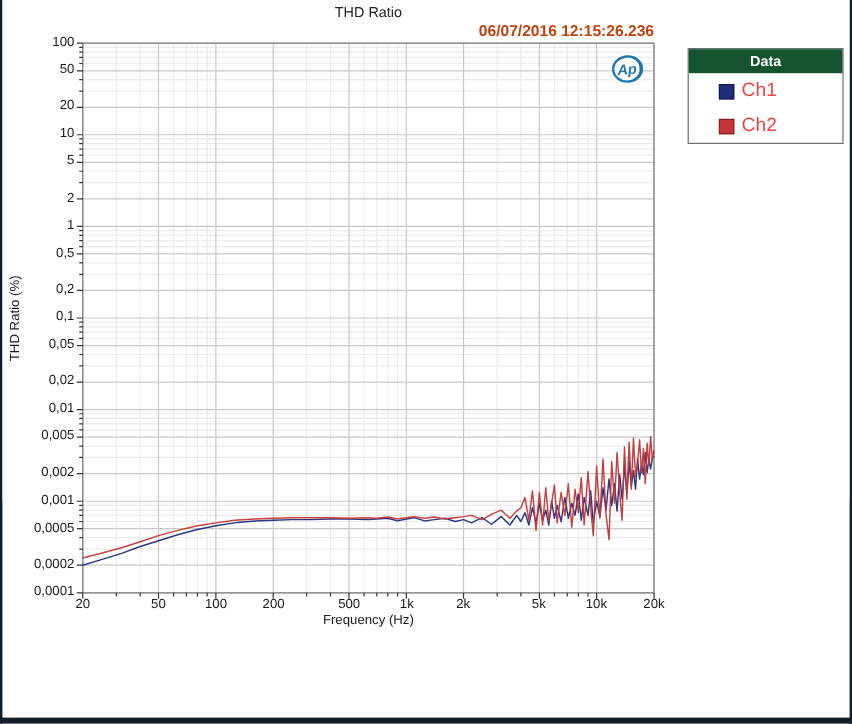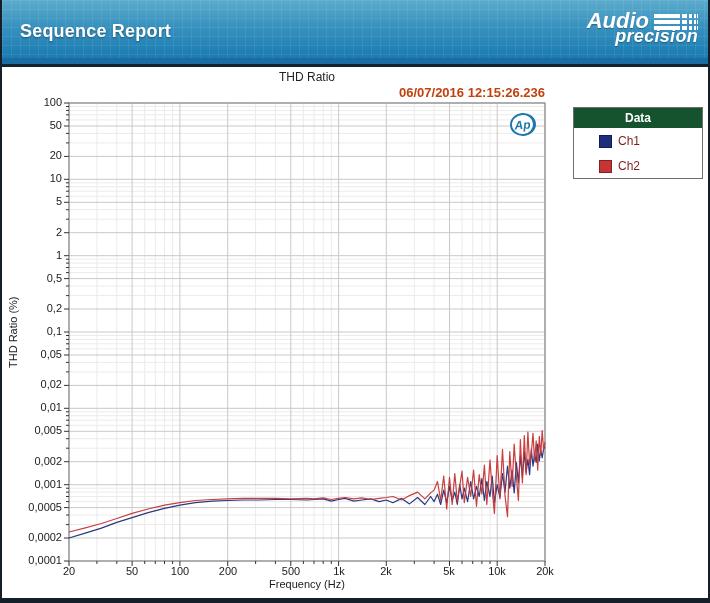--- a/index.html
+++ b/index.html
@@ -60,42 +60,28 @@
   }
   
   .legend {
     position:absolute; left:571px; top:40px; width:130px;
     background:#fff; border:1px solid #6e6e6e;
   }
   .legend-header {
     height:20px; background:#14532d; color:#fff; font-size:12px; font-weight:bold;
     display:flex; align-items:center; justify-content:center;
   }
-  .legend-row { display:flex; align-items:center; padding:6px 6px 5px 25px; font-size:12px; color:#7f1d1d; }
+  .legend-row { display:flex; align-items:center; padding:6px 6px 5px 25px; font-size:16px; color:#ef4444; }
   .swatch { display:inline-block; width:13px; height:13px; margin-right:6px; border:1px solid rgba(0,0,0,0.35); }
 </style>
 </head>
 <body>
 
 <div class="page">
 
-  <div class="header">
-    <div class="header-title">Sequence Report</div>
-    <div class="logo">
-      <div class="logo-row">
-        <span class="logo-audio">Audio</span>
-        <span class="logo-bars">
-            <i></i>
-            <i></i>
-            <i></i>
-          </span>
-      </div>
-      <div class="logo-precision">precision</div>
-    </div>
-  </div>
 
   <div class="chart-region">
     <div class="chart-title">THD Ratio</div>
     <div class="timestamp">06/07/2016 12:15:26.236</div>
 
     <svg id="plot-svg" width="710" height="531">
         <line x1="94.9" y1="36" x2="94.9" y2="494" stroke="#ebebeb" stroke-width="1"></line>
         <line x1="114.8" y1="36" x2="114.8" y2="494" stroke="#ebebeb" stroke-width="1"></line>
         <line x1="142.7" y1="36" x2="142.7" y2="494" stroke="#ebebeb" stroke-width="1"></line>
         <line x1="153.3" y1="36" x2="153.3" y2="494" stroke="#ebebeb" stroke-width="1"></line>

